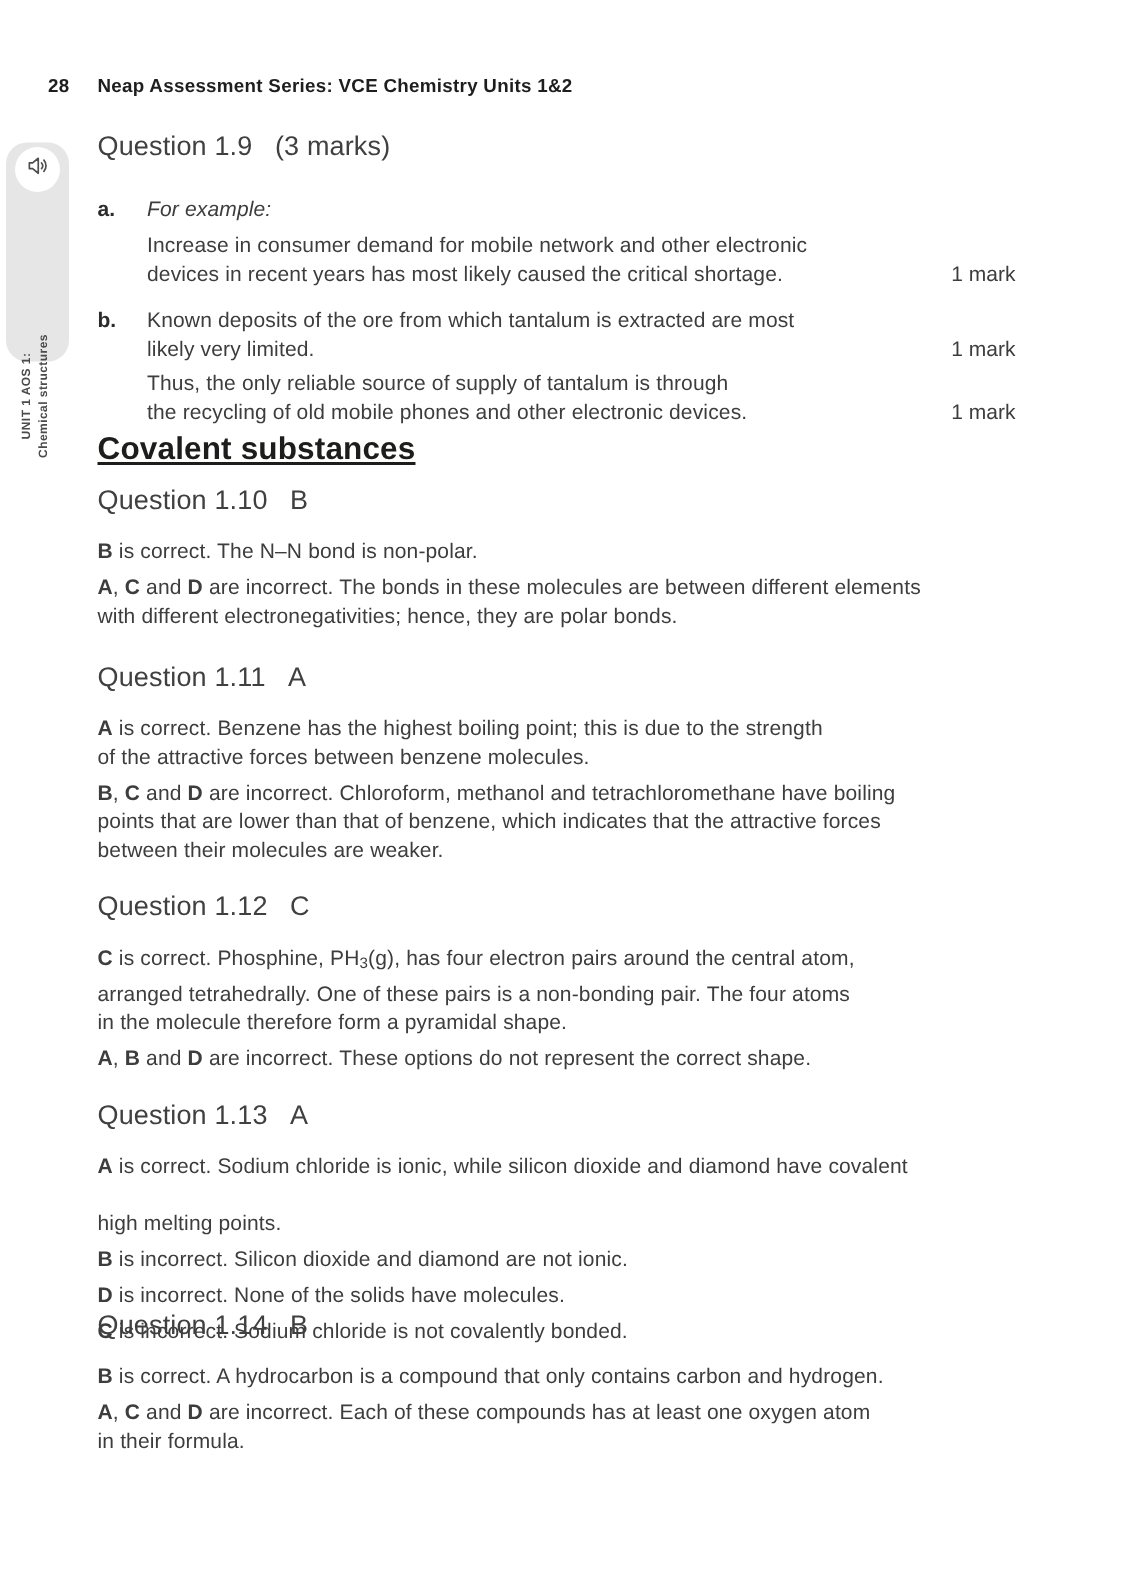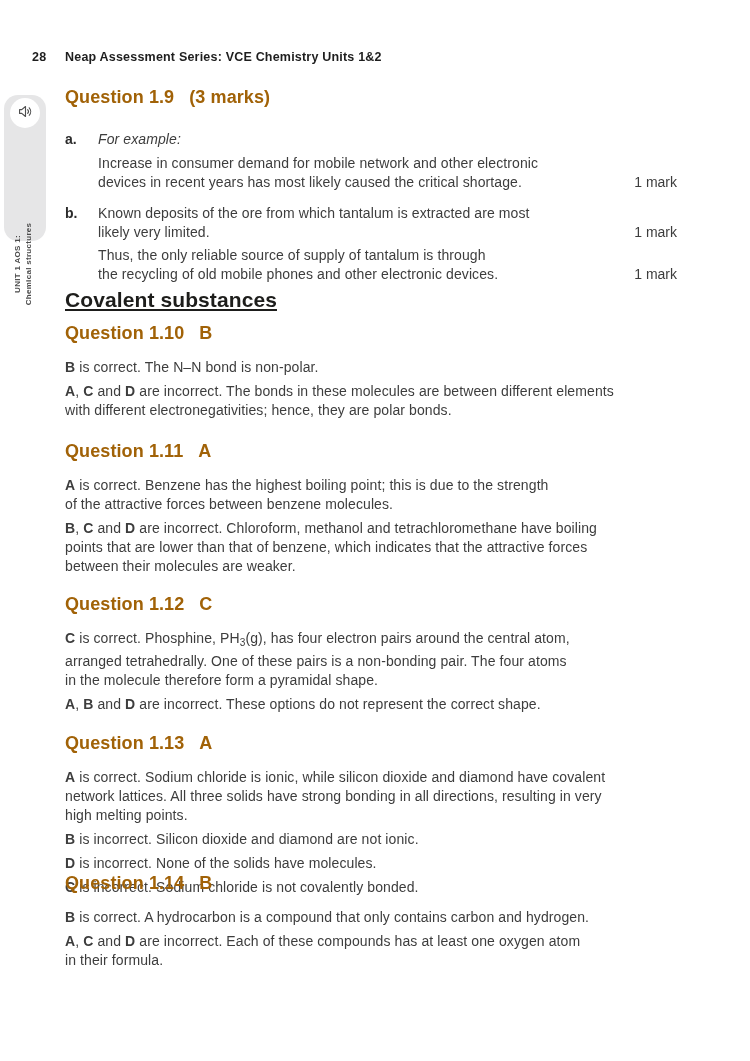--- a/index.html
+++ b/index.html
@@ -26,21 +26,21 @@
   .tab-label {
     position:absolute; left:-54px; top:156px; width:150px; height:26px;
     transform:rotate(-90deg);
     text-align:center; color:#4b4b4b; font-weight:700;
     font-size:8px; line-height:11px; letter-spacing:0.3px;
   }
   
   .content { position:absolute; left:65px; top:86px; width:612px; }
   .content section, .content .section-title { position:absolute; left:0; width:612px; }
   .q-title {
-    display:flex; gap:15px; font-size:18px; font-weight:700; color:#a16207;
+    display:flex; gap:15px; font-size:18px; font-weight:400; color:#404040;
     line-height:22px; margin-bottom:14px; letter-spacing:0.1px;
   }
   .section-title {
     font-size:21px; font-weight:700; color:#1d1d1b; line-height:24px; letter-spacing:0.1px;text-decoration:underline;
   }
   p.body, .part-intro {
     font-size:14px; line-height:19px; color:#3d3d3d; margin-bottom:5px; letter-spacing:0.1px;
   }
   .part-intro { font-style:italic; }
   
@@ -147,21 +147,21 @@
       </div>
       <p class="body"><span style="font-weight: 700;">C</span><span> is correct. Phosphine, PH</span><span style="font-size: 0.72em; vertical-align: -0.25em;">3</span><span>(g), has four electron pairs around the central atom,</span><br><span>arranged tetrahedrally. One of these pairs is a non-bonding pair. The four atoms</span><br><span>in the molecule therefore form a pyramidal shape.</span></p>
       <p class="body"><span style="font-weight: 700;">A</span><span>, </span><span style="font-weight: 700;">B</span><span> and </span><span style="font-weight: 700;">D</span><span> are incorrect. These options do not represent the correct shape.</span></p>
     </section>
 
     <section id="q13">
       <div class="q-title">
         <span>Question 1.13</span>
         <span>A</span>
       </div>
-      <p class="body"><span style="font-weight: 700;">A</span><span> is correct. Sodium chloride is ionic, while silicon dioxide and diamond have covalent</span><br><span>network lattices. All three solids have strong bonding in all directions, resulting in very</span><br><span>high melting points.</span></p>
+      <p class="body"><span style="font-weight: 700;">A</span><span> is correct. Sodium chloride is ionic, while silicon dioxide and diamond have covalent</span><br><br><span>high melting points.</span></p>
       <p class="body"><span style="font-weight: 700;">B</span><span> is incorrect. Silicon dioxide and diamond are not ionic.</span></p>
       <p class="body"><span style="font-weight: 700;">D</span><span> is incorrect. None of the solids have molecules.</span></p>
       <p class="body"><span style="font-weight: 700;">C</span><span> is incorrect. Sodium chloride is not covalently bonded.</span></p>
     </section>
 
     <section id="q14">
       <div class="q-title">
         <span>Question 1.14</span>
         <span>B</span>
       </div>

